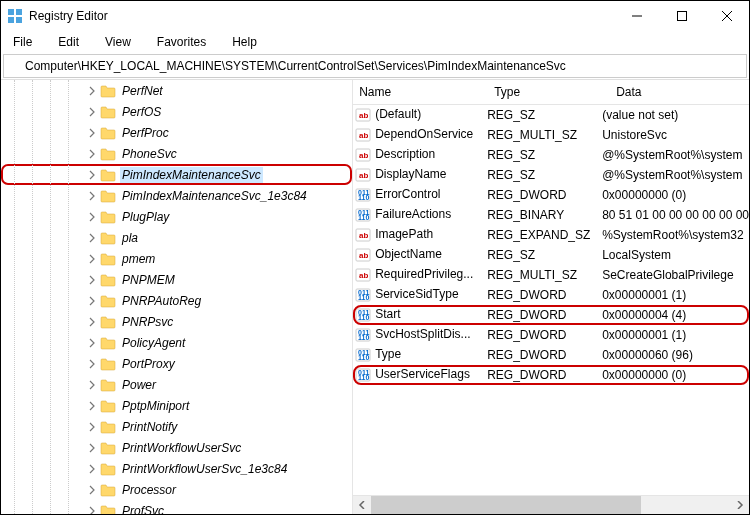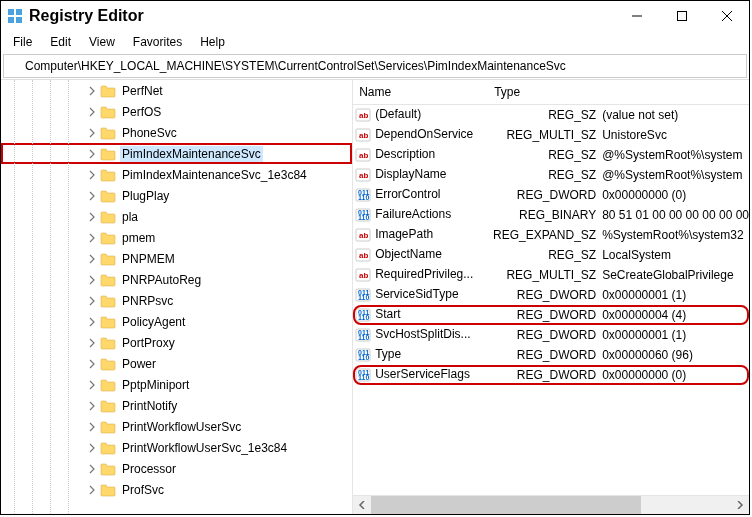--- a/index.html
+++ b/index.html
@@ -26,42 +26,41 @@
   align-items: center;
   padding-left: 6px;
 }
 .title-icon {
   width: 16px;
   height: 16px;
   margin-right: 6px;
 }
 .title-text {
   flex: 1;
-  font-size: 16px;
-  font-weight: bold;
+  font-size: 12px;
 }
 .win-controls {
   display: flex;
 }
 .win-btn {
   width: 45px;
   height: 28px;
   display: flex;
   align-items: center;
   justify-content: center;
   font-family: 'Segoe MDL2 Assets', sans-serif;
   font-size: 12px;
   color: #333;
 }
 .menubar {
   height: 22px;
   display: flex;
   align-items: center;
   padding-left: 4px;
-  gap: 2px;
+  gap: 10px;
 }
 .menu-item {
   padding: 2px 8px;
   cursor: default;
 }
 .addressbar {
   height: 22px;
   border: 1px solid #ccc;
   margin: 1px 2px;
   display: flex;
@@ -82,24 +81,26 @@
   overflow-x: hidden;
   position: relative;
 }
 .tree-row {
   height: 21px;
   display: flex;
   align-items: center;
   padding-left: 85px;
   cursor: default;
   white-space: nowrap;
+  font-style: italic;
 }
 .tree-row.sel {
   outline: 2px solid #c00;
   outline-offset: -2px;
+  border-radius: 7px;
 }
 .tree-row.sel .tree-label {
   background: #cde8ff;
 }
 .chevron {
   width: 12px;
   height: 12px;
   flex: 0 0 12px;
   margin-right: 2px;
   color: #777;
@@ -146,21 +147,21 @@
   align-items: center;
   white-space: nowrap;
 }
 .list-row.hl {
   outline: 2px solid #c00;
   outline-offset: -2px;
   border-radius: 8px;
 }
 .cell { overflow: hidden; text-overflow: ellipsis; }
 .cell-name { width: 128px; display: flex; align-items: flex-start; padding-left: 2px; box-sizing: border-box; }
-.cell-type { width: 115px; padding-left: 6px; box-sizing: border-box; text-align: right; }
+.cell-type { width: 115px; padding-left: 6px; box-sizing: border-box; }
 .cell-data { flex: 1; padding-left: 6px; box-sizing: border-box; }
 .val-icon {
   width: 16px;
   height: 16px;
   flex: 0 0 16px;
   margin-right: 4px;
 }
 .scrollbar-bottom {
   height: 18px;
   background: #f0f0f0;
@@ -270,20 +271,29 @@
           </svg>
           <span class="tree-label">PerfOS</span>
         </div>
         <div class="tree-row">
           <svg class="chevron" viewBox="0 0 12 12">
             <path d="M4 2 L8 6 L4 10" fill="none" stroke="#777" stroke-width="1.2"></path>
           </svg>
           <svg class="folder-icon folder" viewBox="0 0 16 14">
             <path d="M1 3 L1 12 Q1 13 2 13 L14 13 Q15 13 15 12 L15 5 Q15 4 14 4 L7 4 L6 2 L2 2 Q1 2 1 3 Z"></path>
           </svg>
+          <span class="tree-label">PerfProc</span>
+        </div>
+        <div class="tree-row">
+          <svg class="chevron" viewBox="0 0 12 12">
+            <path d="M4 2 L8 6 L4 10" fill="none" stroke="#777" stroke-width="1.2"></path>
+          </svg>
+          <svg class="folder-icon folder" viewBox="0 0 16 14">
+            <path d="M1 3 L1 12 Q1 13 2 13 L14 13 Q15 13 15 12 L15 5 Q15 4 14 4 L7 4 L6 2 L2 2 Q1 2 1 3 Z"></path>
+          </svg>
           <span class="tree-label">PhoneSvc</span>
         </div>
         <div class="tree-row sel">
           <svg class="chevron" viewBox="0 0 12 12">
             <path d="M4 2 L8 6 L4 10" fill="none" stroke="#777" stroke-width="1.2"></path>
           </svg>
           <svg class="folder-icon folder" viewBox="0 0 16 14">
             <path d="M1 3 L1 12 Q1 13 2 13 L14 13 Q15 13 15 12 L15 5 Q15 4 14 4 L7 4 L6 2 L2 2 Q1 2 1 3 Z"></path>
           </svg>
           <span class="tree-label">PimIndexMaintenanceSvc</span>
@@ -431,20 +441,21 @@
             <path d="M1 3 L1 12 Q1 13 2 13 L14 13 Q15 13 15 12 L15 5 Q15 4 14 4 L7 4 L6 2 L2 2 Q1 2 1 3 Z"></path>
           </svg>
           <span class="tree-label">ProfSvc</span>
         </div>
       </div>
 
     <div class="list-panel">
       <div class="list-header">
         <div class="col col-name">Name</div>
         <div class="col col-type">Type</div>
+        <div class="col col-data">Data</div>
       </div>
       <div class="list-body" id="list">
           <div class="list-row">
             <div class="cell cell-name">
               <svg class="val-icon val-str" viewBox="0 0 16 16">
                 <rect x="1" y="2" width="14" height="12" rx="1"></rect>
                 <text x="4" y="11" font-size="9">ab</text>
               </svg>
               <span>(Default)</span>
             </div>

